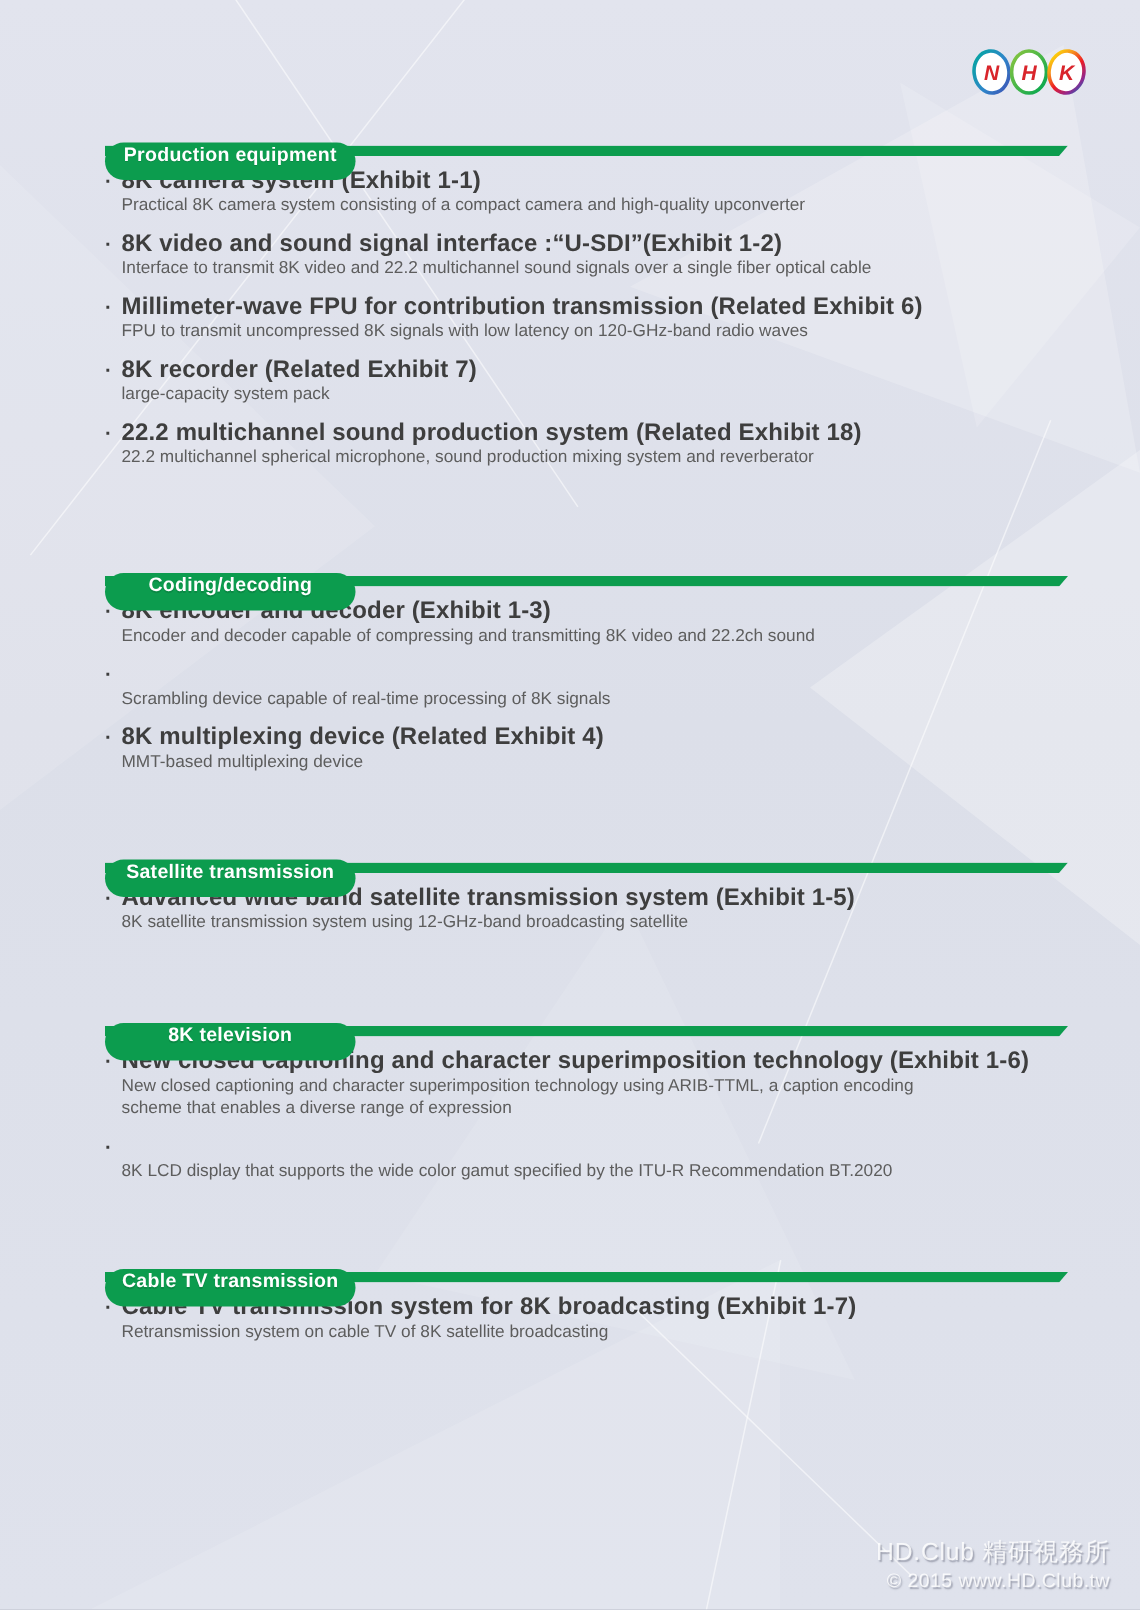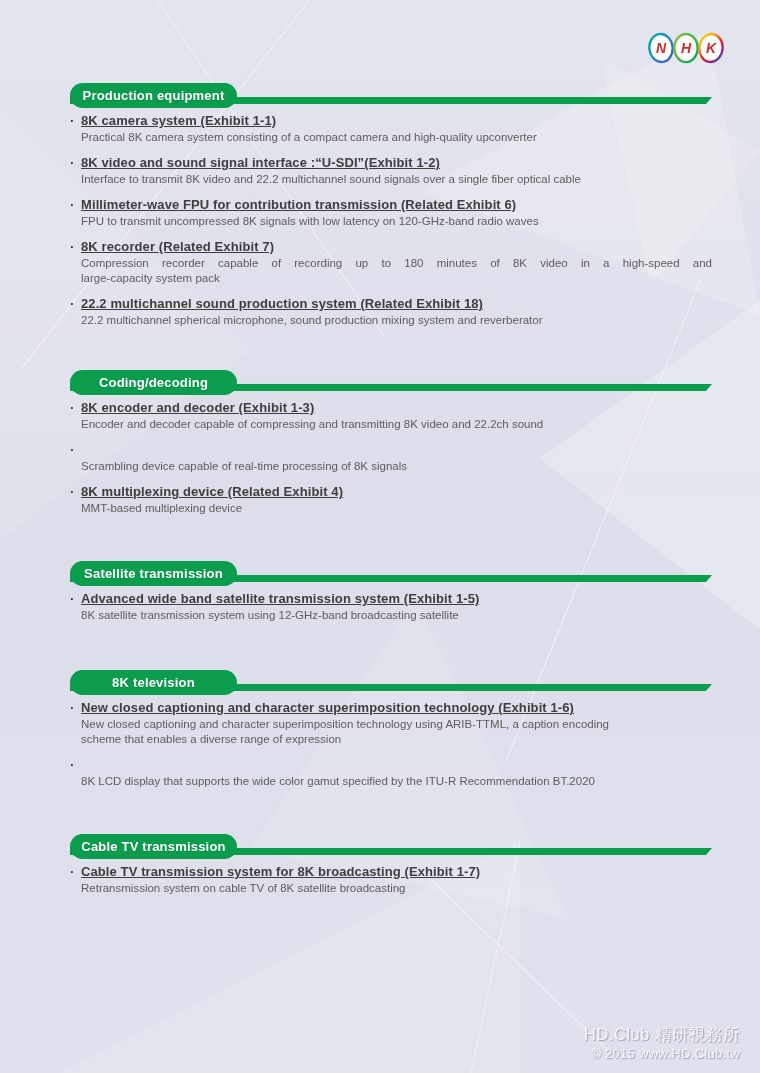--- a/index.html
+++ b/index.html
@@ -29,36 +29,36 @@
   .ln-3 { left: 700px; top: 280px; height: 520px; transform: rotate(22deg); }
   .ln-4 { left: 420px; top: 870px; height: 260px; transform: rotate(-46deg); }
   .ln-5 { left: 520px; top: 840px; height: 300px; transform: rotate(12deg); }
 
   
   .logo { position: absolute; left: 648px; top: 31px; width: 76px; height: 34px; }
 
   
   .section { position: absolute; left: 70px; width: 642px; }
   .pill {
-    position: absolute; top: 4px; left: 0; z-index: 2;
+    position: absolute; top: 16px; left: 0; z-index: 2;
     width: 167px; height: 25px; border-radius: 13px;
-    display: flex; align-items: center; justify-content: center;
+    display: flex; justify-content: center;
     color: #fff; font-size: 13px; font-weight: 700; letter-spacing: .2px;
     text-shadow: 0 1px 0 rgba(0,0,0,.12);
   }
   .bar {
     position: absolute; top: 18px; left: 0;
     width: 642px; height: 7px;
     clip-path: polygon(0 0, 100% 0, calc(100% - 6px) 100%, 0 100%);
   }
   .items { position: relative; padding-top: 33px; }
   .item { margin-bottom: 9px; }
   .title-row { display: flex; line-height: 17px; }
   .bullet { width: 11px; flex: 0 0 11px; font-size: 13.5px; font-weight: 700; color: #3e3e3e; }
-  .item-title { font-size: 13px; font-weight: 700; color: #3e3e3e; letter-spacing: .1px; text-decoration: underline; }
+  .item-title { font-size: 16px; font-weight: 700; color: #3e3e3e; letter-spacing: .1px; }
   .desc { margin-left: 11px; margin-top: 1px; font-size: 11.5px; line-height: 15px; color: #5d5d5d; }
   .desc .line.stretch { text-align: justify; text-align-last: justify; }
 
   
   .watermark {
     position: absolute; right: 20px; top: 1024px;
     text-align: right; color: rgba(255,255,255,.82);
     text-shadow: 1px 1px 1px rgba(105,110,128,.55);
     pointer-events: none;
   }
@@ -143,21 +143,20 @@
         <div class="desc">
             <div class="line">FPU to transmit uncompressed 8K signals with low latency on 120-GHz-band radio waves</div>
           </div>
       </div>
       <div class="item">
         <div class="title-row">
           <span class="bullet">·</span>
           <span class="item-title">8K recorder (Related Exhibit 7)</span>
         </div>
         <div class="desc">
-          <div class="line stretch">Compression recorder capable of recording up to 180 minutes of 8K video in a high-speed and</div>
           <div class="line">large-capacity system pack</div>
         </div>
       </div>
       <div class="item">
         <div class="title-row">
           <span class="bullet">·</span>
           <span class="item-title">22.2 multichannel sound production system (Related Exhibit 18)</span>
         </div>
         <div class="desc">
             <div class="line">22.2 multichannel spherical microphone, sound production mixing system and reverberator</div>

